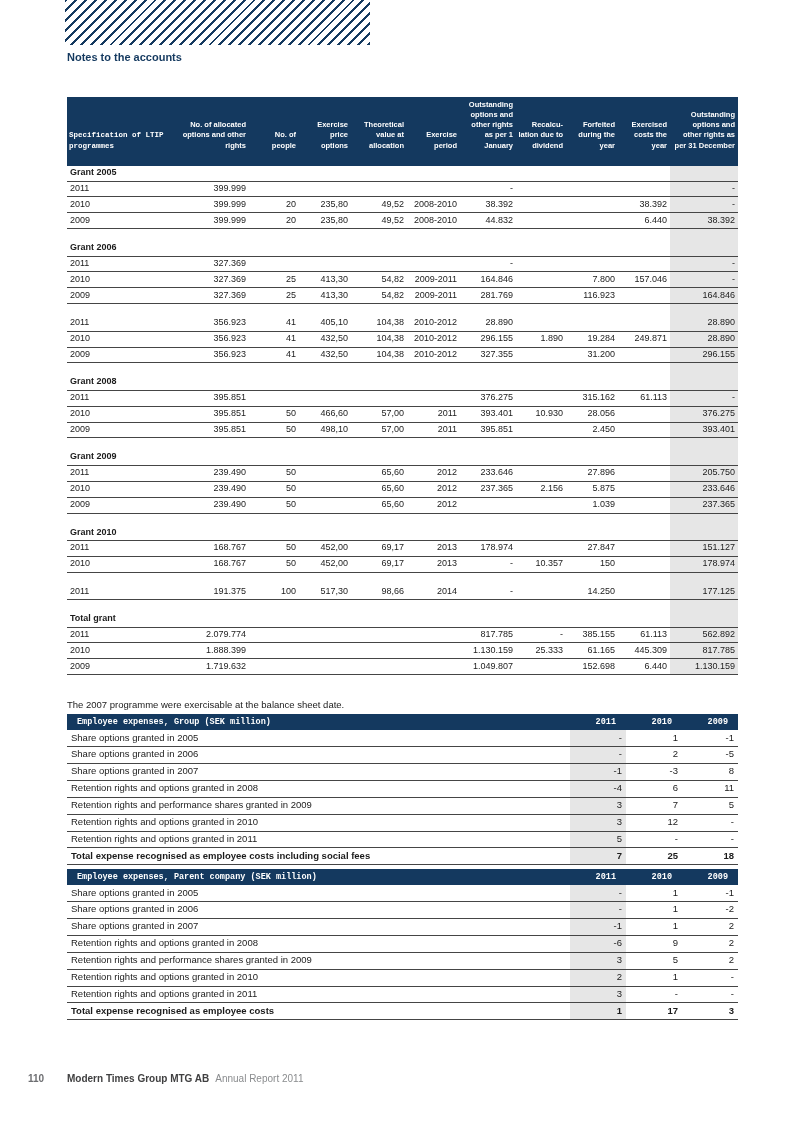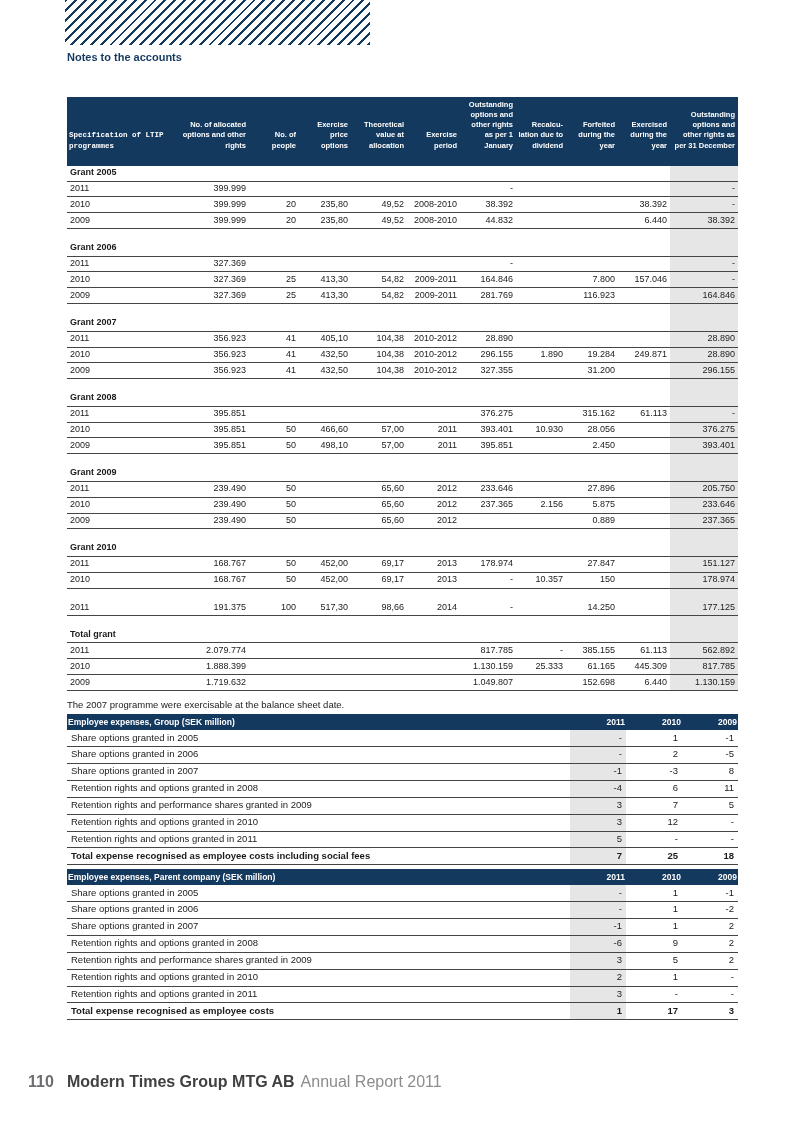--- a/index.html
+++ b/index.html
@@ -38,39 +38,39 @@
   .ltip td.shade { background:var(--shade,#e6e6e6); }
   .ltip tr.section-head td { font-weight:bold; }
   .ltip tr.spacer td { border-bottom:none; height:12px; padding:0; }
 
   
   .expense { position:absolute; left:67px; width:671px; font-size:9.5px; }
   #expense-0 { top:714px; }
   #expense-1 { top:869px; }
   .expense th {
     background:var(--navy,#14395f); color:#ffffff;
-    font-size:8.5px; font-weight:bold; text-align:right; padding:3px 1px;
+    font-size:8.5px; font-weight:bold; text-align:right; padding:3px 10px;font-family:Liberation Mono, monospace;
   }
   .expense th.lbl { text-align:left; }
   .expense td {
     border-bottom:1px solid #454545; padding:2.5px 4px;
     text-align:right; white-space:nowrap; line-height:1.15;
   }
   .expense td.lbl { text-align:left; }
   .expense td.shade { background:var(--shade,#e6e6e6); }
   .expense tr.total td { font-weight:bold; }
 
   .note {
     position:absolute; left:67px; top:687px;
     font-size:9.5px; color:#222222;margin-top:12px;
   }
 
   .footer {
     position:absolute; left:28px; top:1073px;
-    display:flex; align-items:baseline; font-size:16px;
+    display:flex; align-items:baseline; font-size:10px;
   }
   .footer .pageno { width:39px; font-weight:bold; color:#6d6e71; }
   .footer .company { font-weight:bold; color:#404041; }
   .footer .report { margin-left:6px; color:#8a8c8e; }
 </style>
 </head>
 <body>
 
 <div class="page">
 
@@ -96,21 +96,21 @@
       <tr id="ltip-head-row">
           <th class="first">Specification of LTIP programmes</th>
           <th>No. of allocated options and other rights</th>
           <th>No. of people</th>
           <th>Exercise price options</th>
           <th>Theoretical value at allocation</th>
           <th>Exercise period</th>
           <th>Outstanding options and other rights as per 1 January</th>
           <th>Recalcu- lation due to dividend</th>
           <th>Forfeited during the year</th>
-          <th>Exercised during the year</th>
+          <th>Exercised costs the year</th>
           <th>Outstanding options and other rights as per 31 December</th>
         </tr>
     </thead>
     <tbody id="ltip-body">
         <tr class="section-head">
           <td class="first" colspan="10">Grant 2005</td>
           <td class="shade"></td>
         </tr>
         <tr>
           <td class="first">2011</td>
@@ -193,24 +193,20 @@
           <td>54,82</td>
           <td>2009-2011</td>
           <td>281.769</td>
           <td></td>
           <td>116.923</td>
           <td></td>
           <td class=" shade">164.846</td>
         </tr>
         <tr class="spacer">
           <td colspan="10"></td>
-          <td class="shade"></td>
-        </tr>
-        <tr class="section-head">
-          <td class="first" colspan="10">Grant 2007</td>
           <td class="shade"></td>
         </tr>
         <tr>
           <td class="first">2011</td>
           <td>356.923</td>
           <td>41</td>
           <td>405,10</td>
           <td>104,38</td>
           <td>2010-2012</td>
           <td>28.890</td>
@@ -328,21 +324,21 @@
         </tr>
         <tr>
           <td class="first">2009</td>
           <td>239.490</td>
           <td>50</td>
           <td></td>
           <td>65,60</td>
           <td>2012</td>
           <td></td>
           <td></td>
-          <td>0.889</td>
+          <td>1.039</td>
           <td></td>
           <td class=" shade">237.365</td>
         </tr>
         <tr class="spacer">
           <td colspan="10"></td>
           <td class="shade"></td>
         </tr>
         <tr class="section-head">
           <td class="first" colspan="10">Grant 2010</td>
           <td class="shade"></td>

